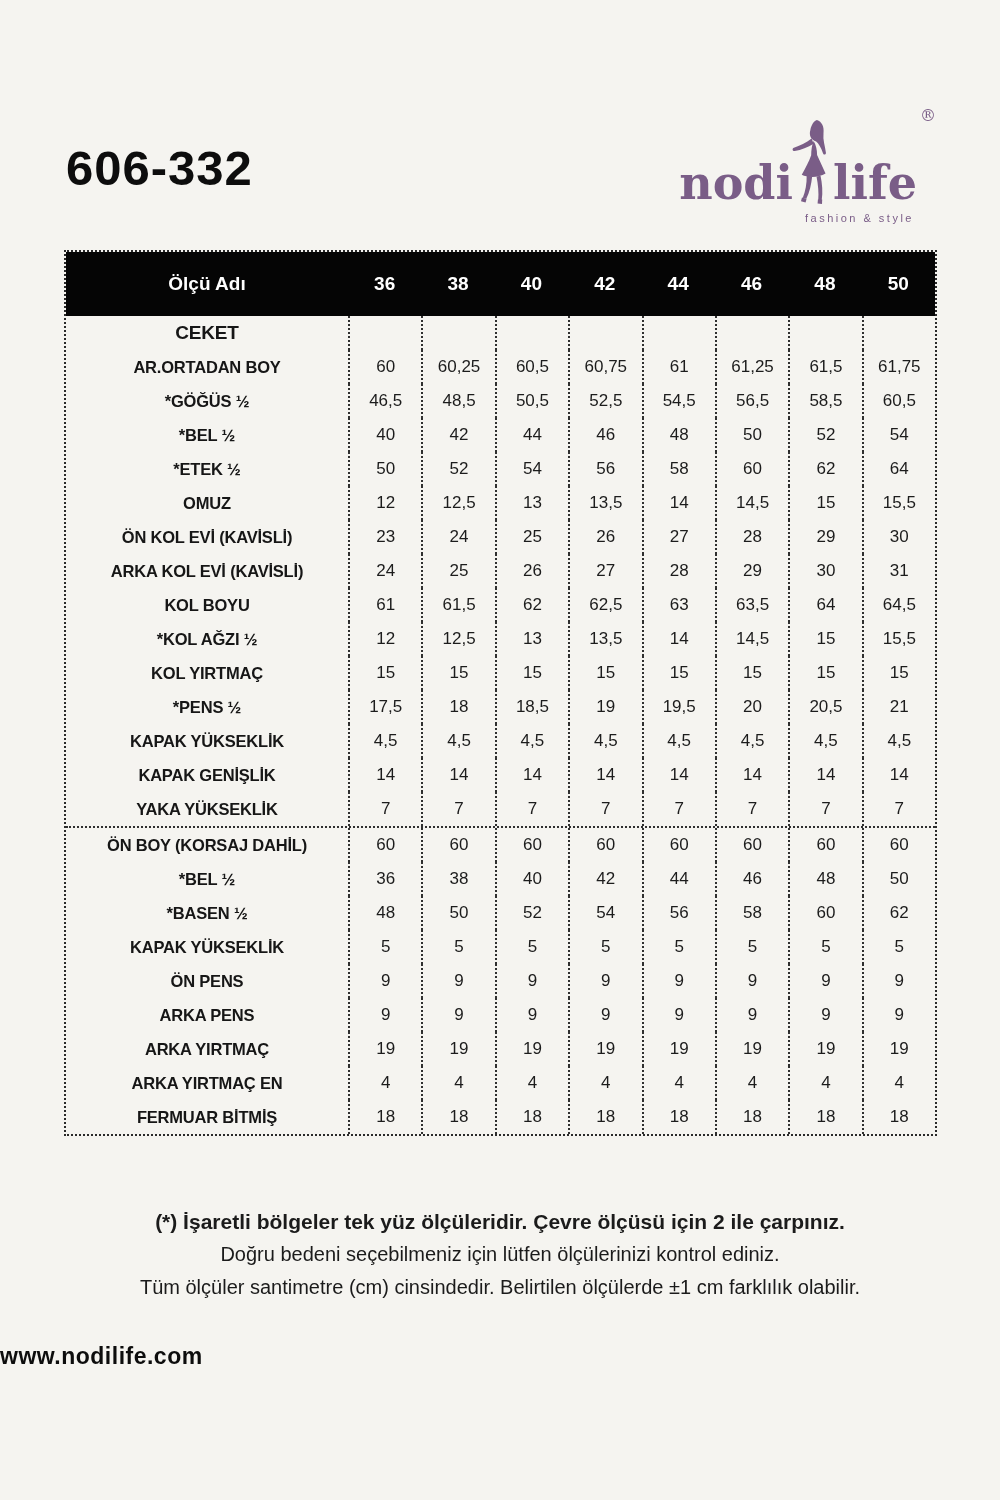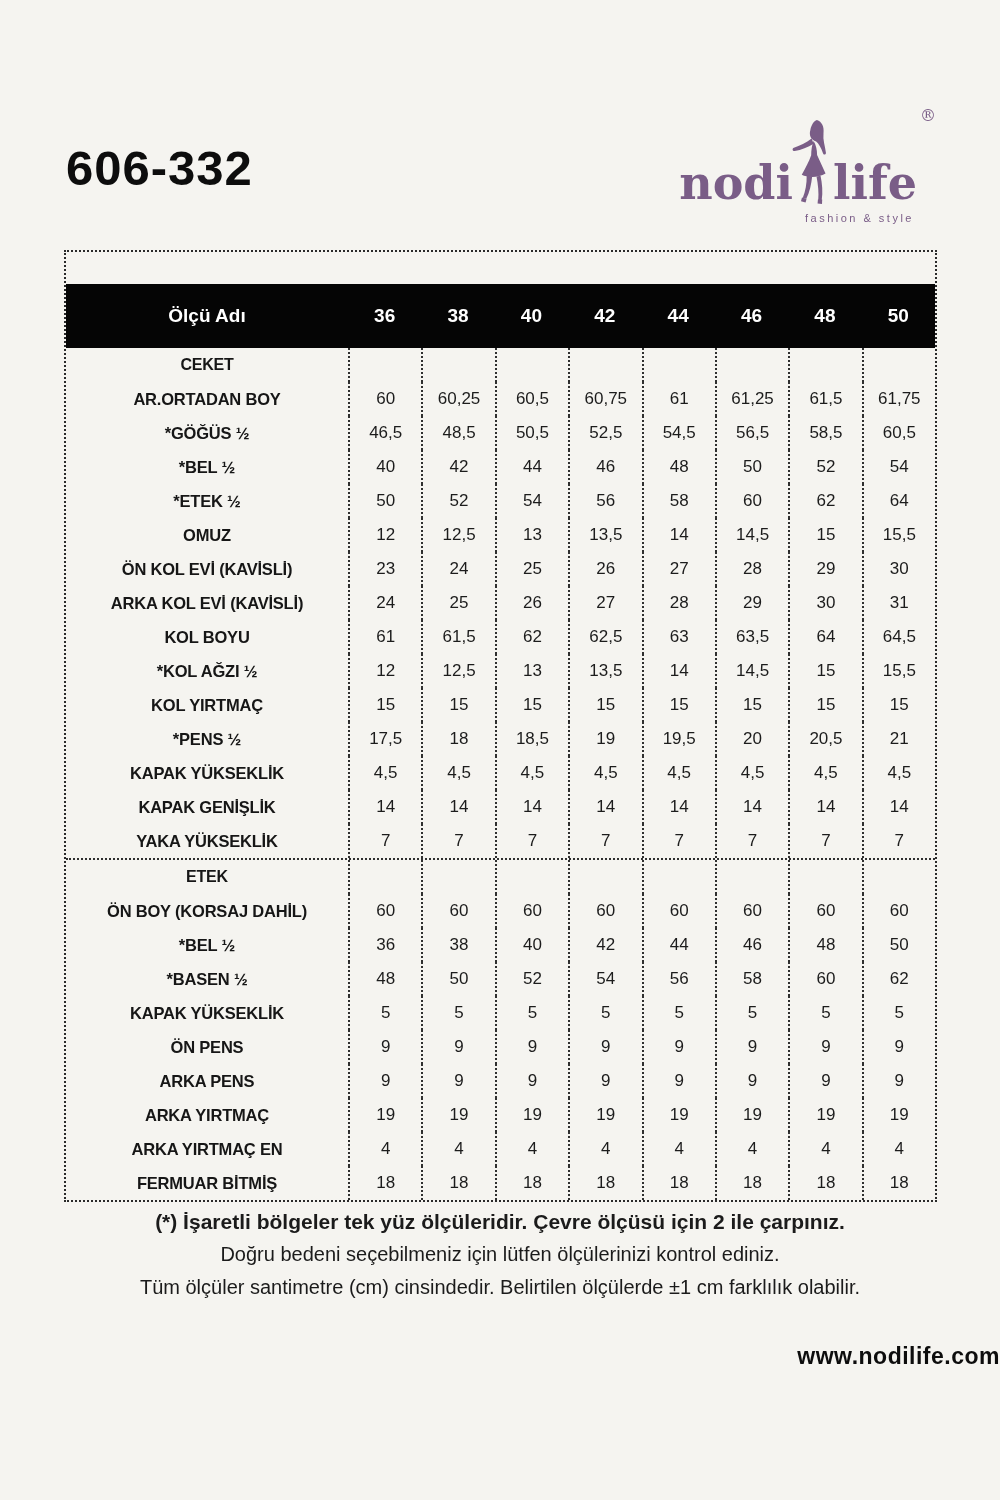--- a/index.html
+++ b/index.html
@@ -46,53 +46,52 @@
     position: absolute; left: 64px; top: 250px; width: 873px;
     border: 2px dotted #2a2a2a;
     background: #f5f4f0;
   }
   .table-header {
     background: #050505; color: #ffffff;
     height: 64px;
     display: grid;
     grid-template-columns: 282px repeat(8, 1fr);
     align-items: center;
-    margin-top: 32px;
   }
   .th-label, .th-cell {
     text-align: center; font-weight: 700; font-size: 19px;
   }
   .row {
     display: grid;
     grid-template-columns: 282px repeat(8, 1fr);
     height: 34px;
     align-items: center;
   }
   .label-cell {
     text-align: center; font-weight: 700; font-size: 16.5px;
     letter-spacing: -0.2px; color: #161616;
   }
   .cell {
     text-align: center; font-size: 17px; color: #1c1c1c;
     border-left: 2px dotted #2f2f2f;
     height: 100%; display: flex; align-items: center; justify-content: center;
   }
   .section + .section { border-top: 2px dotted #2f2f2f; }
-  .section-title { font-size: 16px; }
+  .section-title { font-size: 19px; }
 
   
   .notes {
     position: absolute; left: 0; right: 0; top: 1205px;
     text-align: center; line-height: 33px; color: #1b1b1b;
   }
   .note { font-size: 20px; text-align: center; }
   .note.bold { font-size: 21px; font-weight: 700; }
   .website {
     position: absolute; left: 0; right: 0; top: 1343px;
-    text-align: right; font-size: 23px; font-weight: 700; color: #0d0d0d;
+    text-align: left; font-size: 23px; font-weight: 700; color: #0d0d0d;
     letter-spacing: 0.5px;
   }
 </style>
 </head>
 <body>
 
 <div class="page">
 
   <div class="product-code">606-332</div>
 
@@ -293,31 +292,20 @@
             <div class="cell">7</div>
             <div class="cell">7</div>
             <div class="cell">7</div>
             <div class="cell">7</div>
             <div class="cell">7</div>
             <div class="cell">7</div>
           </div>
         </div>
         <div class="section">
           <div class="row">
-            <div class="label-cell section-title">ETEK</div>
-            <div class="cell"></div>
-            <div class="cell"></div>
-            <div class="cell"></div>
-            <div class="cell"></div>
-            <div class="cell"></div>
-            <div class="cell"></div>
-            <div class="cell"></div>
-            <div class="cell"></div>
-          </div>
-          <div class="row">
             <div class="label-cell">ÖN BOY (KORSAJ DAHİL)</div>
             <div class="cell">60</div>
             <div class="cell">60</div>
             <div class="cell">60</div>
             <div class="cell">60</div>
             <div class="cell">60</div>
             <div class="cell">60</div>
             <div class="cell">60</div>
             <div class="cell">60</div>
           </div>

